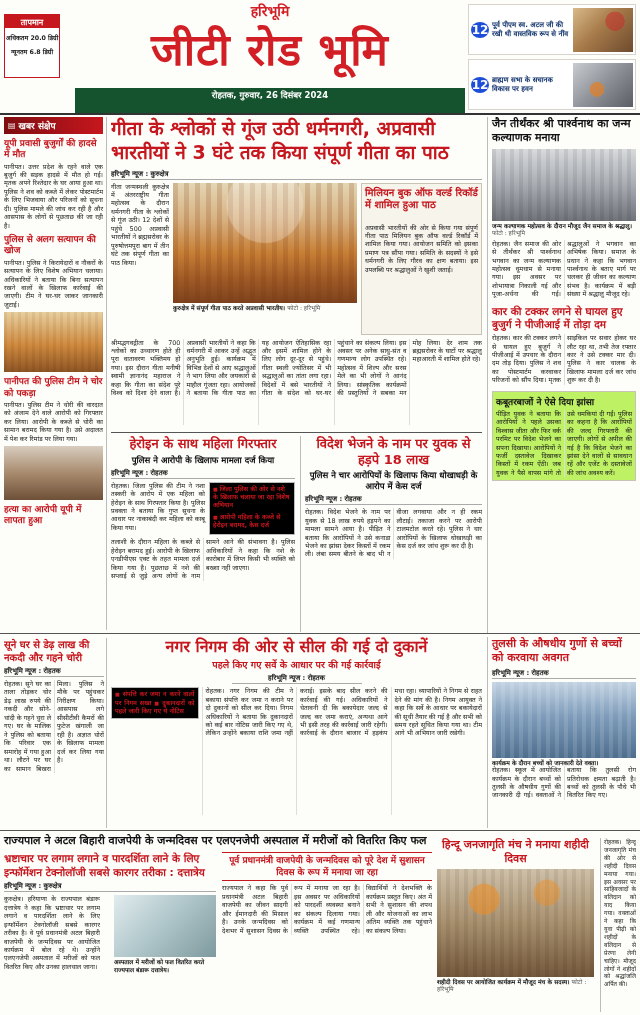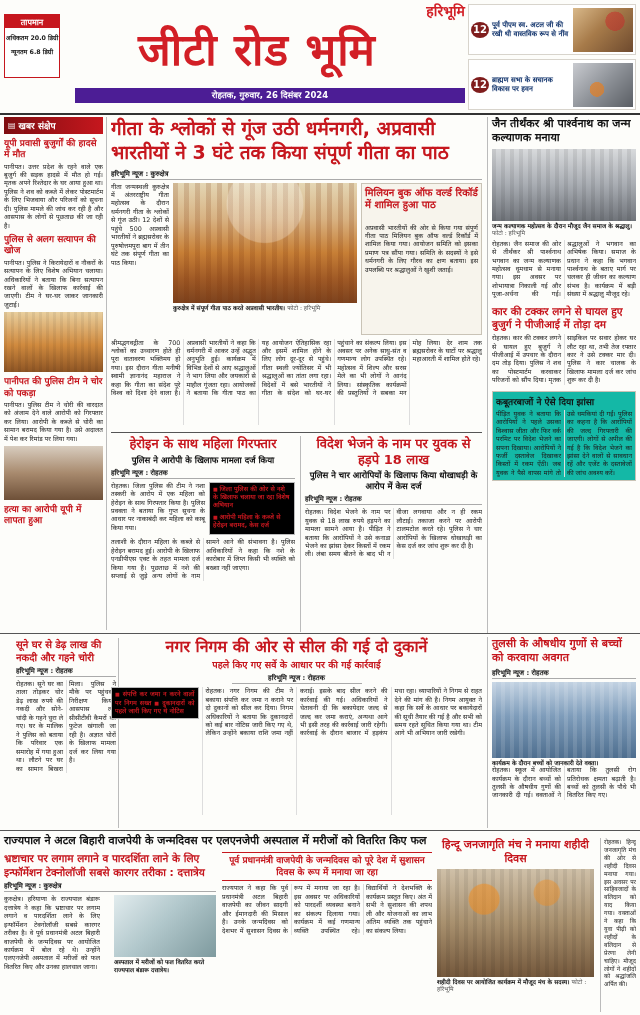--- a/index.html
+++ b/index.html
@@ -17,26 +17,26 @@
   .multicol-2 { column-count:2; column-gap:6px; column-rule:1px solid #ddd; }
   .multicol-3 { column-count:3; column-gap:6px; column-rule:1px solid #ddd; }
   .photo { display:block; }
   .hrule { position:absolute; background:#555; height:1px; }
 
   
   .masthead { position:absolute; left:0; top:0; width:640px; height:113px; }
   .weather-box { position:absolute; left:4px; top:14px; width:56px; height:64px; border:1px solid #c6171e; text-align:center; background:#fff; }
   .weather-title { background:#c6171e; color:#fff; font-weight:bold; font-size:8px; padding:1px 0; }
   .weather-line { padding-top:5px; font-size:6.3px; color:#222; font-weight:bold; }
-  .brand { position:absolute; left:75px; top:1px; width:390px; text-align:right; color:#d21f26; font-weight:bold; font-size:14px; }
-  .mast-title { position:absolute; left:62px; top:14px; width:390px; height:72px; text-align:center; color:#d21f26; font-size:44px; font-weight:800; line-height:72px; letter-spacing:1px; }
-  .dateline { position:absolute; left:75px; top:88px; width:390px; height:15px; background:#4c1d95; color:#fff; font-size:8.5px; font-weight:bold; text-align:center; line-height:15px; }
+  .brand { position:absolute; left:75px; top:1px; width:390px; text-align:center; color:#d21f26; font-weight:bold; font-size:14px; }
+  .mast-title { position:absolute; left:75px; top:14px; width:390px; height:72px; text-align:center; color:#d21f26; font-size:44px; font-weight:800; line-height:72px; letter-spacing:1px; }
+  .dateline { position:absolute; left:75px; top:88px; width:390px; height:27px; background:#14532d; color:#fff; font-size:8.5px; font-weight:bold; text-align:center; line-height:15px; }
   .teasers { position:absolute; left:468px; top:4px; width:168px; height:106px; display:flex; flex-direction:column; gap:4px; }
   .teaser { flex:1; display:flex; align-items:center; gap:3px; border:1px solid #d8d4cc; padding:2px; background:#fff; }
-  .page-badge { width:18px; height:16px; min-width:16px; border-radius:50%; background:#7f1d1d; color:#fff; font-size:10px; font-weight:bold; display:flex; align-items:center; justify-content:center; }
+  .page-badge { width:18px; height:16px; min-width:16px; border-radius:50%; background:#1d4ed8; color:#fff; font-size:12px; font-weight:bold; display:flex; align-items:center; justify-content:center; }
   .teaser-caption { font-size:7px; font-weight:bold; color:#14366e; line-height:1.25; flex:1; }
   .teaser-photo { width:60px; min-width:60px; height:44px; }
   .ph-event1 { background:radial-gradient(circle at 70% 30%, rgba(200,40,40,.5) 0 18%, transparent 19%), linear-gradient(135deg,#d9b98a 0%,#a77b4a 45%,#6e4a2e 100%); }
   .ph-event2 { background:radial-gradient(circle at 40% 60%, rgba(235,125,25,.65) 0 16%, transparent 17%), linear-gradient(135deg,#c9cbd0 0%,#8e9298 50%,#5a5e64 100%); }
   .mast-rule { left:0; top:113px; width:640px; height:2px; background:#333; }
 
   
   .left-col { position:absolute; left:4px; top:117px; width:103px; height:513px; border-right:1px solid #bbb; padding-right:3px; overflow:hidden; }
   .brief-head { background:linear-gradient(90deg,#7e0d10,#c6171e); color:#fff; font-size:9px; font-weight:bold; padding:2px 4px; display:flex; align-items:center; gap:3px; }
   .brief-icon { font-size:8px; line-height:1; }
@@ -61,38 +61,38 @@
   .sidebox { flex:1; border:1px solid #c9c3b6; background:#f7f4ec; padding:3px; overflow:hidden; }
   .sidebox-hl { font-size:10px; line-height:1.25; margin-bottom:12px; }
   .lead-body { margin-top:4px; height:86px; column-count:5; column-gap:6px; column-rule:1px solid #ddd; overflow:hidden; }
 
   
   .right-col { position:absolute; left:487px; top:117px; width:149px; height:516px; border-left:1px solid #bbb; padding-left:4px; overflow:hidden; }
   .jain-hl { font-size:11px; line-height:1.3; color:#111; font-weight:800; }
   .ph-jain { width:100%; height:72px; margin-top:3px; background:repeating-linear-gradient(90deg, rgba(0,0,0,.08) 0 4px, transparent 4px 9px), linear-gradient(180deg,#d8dadc 0%,#a8acb2 50%,#70747a 100%); }
   .right-col .caption { margin-bottom:3px; }
   .car-hl { font-size:10.5px; line-height:1.3; margin:6px 0 2px; }
-  .kabootar { margin-top:6px; border:1px solid #c9c3b6; background:#14b8a6; padding:3px; }
+  .kabootar { margin-top:6px; border:1px solid #c9c3b6; background:#bef264; padding:3px; }
   .kab-hl { font-size:9px; color:#111; margin-bottom:2px; font-weight:800; }
 
   
   .rule-430 { left:111px; top:432px; width:371px; }
   .heroin { position:absolute; left:111px; top:436px; width:184px; height:196px; overflow:hidden; }
   .mid-hl { font-size:13px; line-height:1.2; text-align:center; }
   .mid-sub { font-size:8.5px; font-weight:bold; text-align:center; margin:2px 0 3px; color:#111; }
   .heroin-row { display:flex; gap:4px; margin-bottom:3px; }
   .heroin-row .body-text { flex:1; }
   .bulletbox { width:86px; min-width:86px; border:1px solid #bbb; padding:2px 3px; background:#000000; }
   .bullet-item { font-size:6.4px; color:#c6171e; font-weight:bold; line-height:1.3; margin-bottom:3px; text-align:left; }
   .bullet-item::before { content:"■ "; font-size:5px; }
   .videsh { position:absolute; left:300px; top:436px; width:182px; height:196px; overflow:hidden; border-left:1px solid #bbb; padding-left:4px; }
 
   
   .rule-633 { left:0; top:633px; width:640px; }
-  .chori { position:absolute; left:16px; top:638px; width:103px; height:190px; border-right:1px solid #bbb; padding-right:2px; overflow:hidden; }
+  .chori { position:absolute; left:4px; top:638px; width:103px; height:190px; border-right:1px solid #bbb; padding-right:2px; overflow:hidden; }
   .chori-hl { font-size:10px; line-height:1.3; margin-bottom:2px; }
   .nigam { position:absolute; left:111px; top:637px; width:371px; height:191px; overflow:hidden; }
   .nigam-hl { font-size:16px; text-align:center; line-height:1.2; }
   .nigam-sub { font-size:9.5px; text-align:center; font-weight:bold; margin:2px 0; }
   .nigam .byline { width:130px; margin:0 auto 3px; text-align:center; }
   .nigam-body { column-count:4; column-gap:7px; column-rule:1px solid #ddd; height:128px; overflow:hidden; }
   .nb { width:auto; break-inside:avoid; margin-bottom:3px; display:block; }
   .tulsi { position:absolute; left:487px; top:637px; width:149px; height:191px; border-left:1px solid #bbb; padding-left:4px; overflow:hidden; }
   .tulsi-hl { font-size:11px; line-height:1.3; }
   .ph-tulsi { width:100%; height:76px; margin-top:3px; background:repeating-linear-gradient(90deg, rgba(255,255,255,.12) 0 4px, transparent 4px 9px), linear-gradient(180deg,#c2d2e2 0%,#7e9cba 45%,#4e6e8e 100%); }

